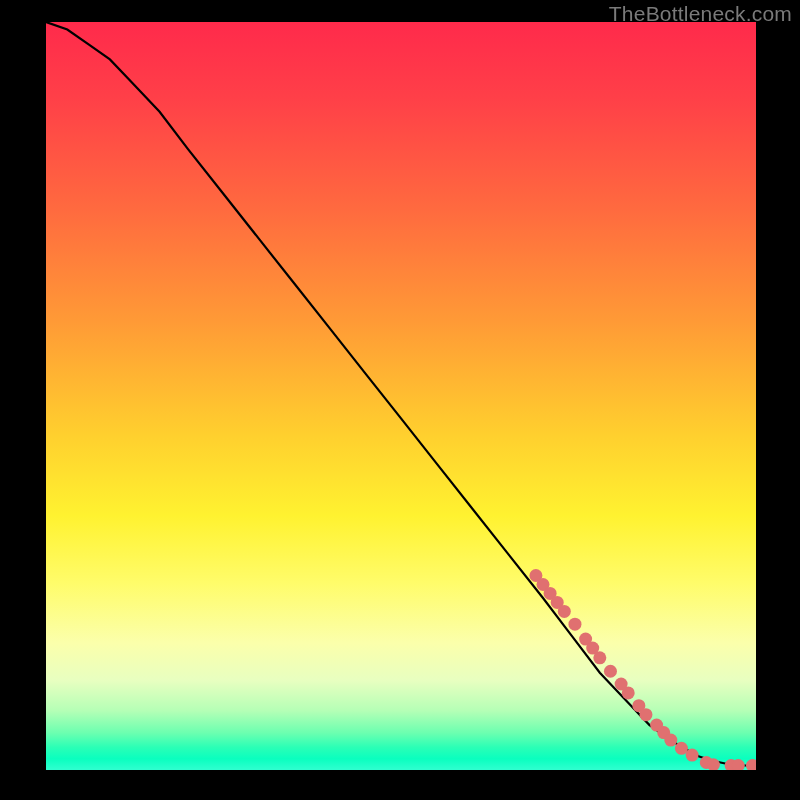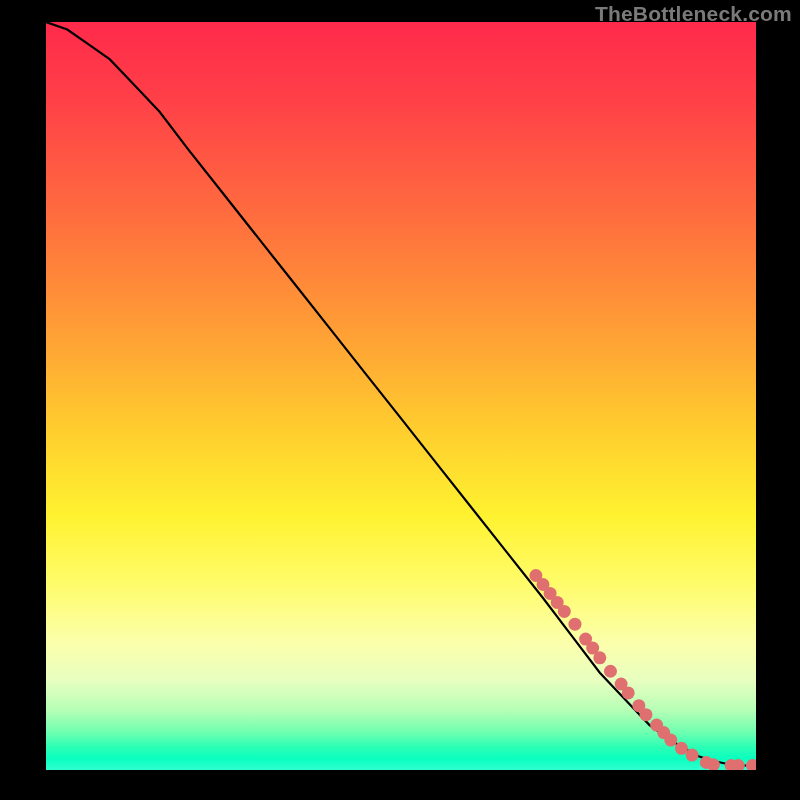--- a/index.html
+++ b/index.html
@@ -56,21 +56,21 @@
     top: 0;
     width: 100%;
     height: 100%;
   }
   .watermark {
     position: absolute;
     top: 2px;
     right: 8px;
     color: #7a7a7a;
     font-size: 21px;
-    font-weight: 700;
+    font-weight: 400;
     letter-spacing: 0.2px;
   }
 </style>
 </head>
 <body>
 
 <div class="frame">
   <div class="plot">
     <div class="gradient"></div>
     <svg class="curve" viewBox="0 0 710 748" preserveAspectRatio="none">

